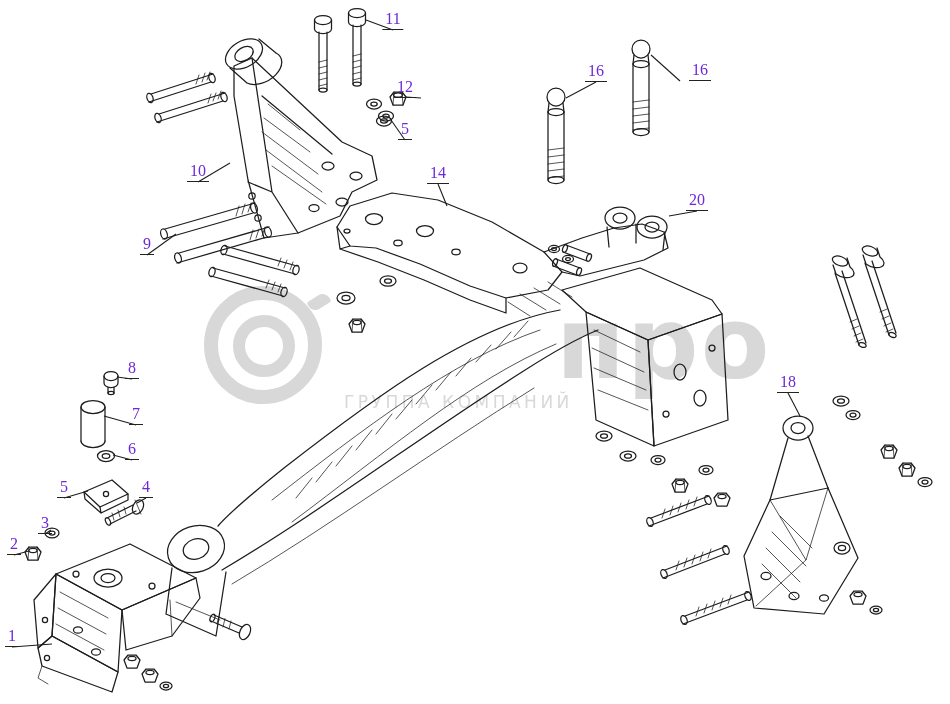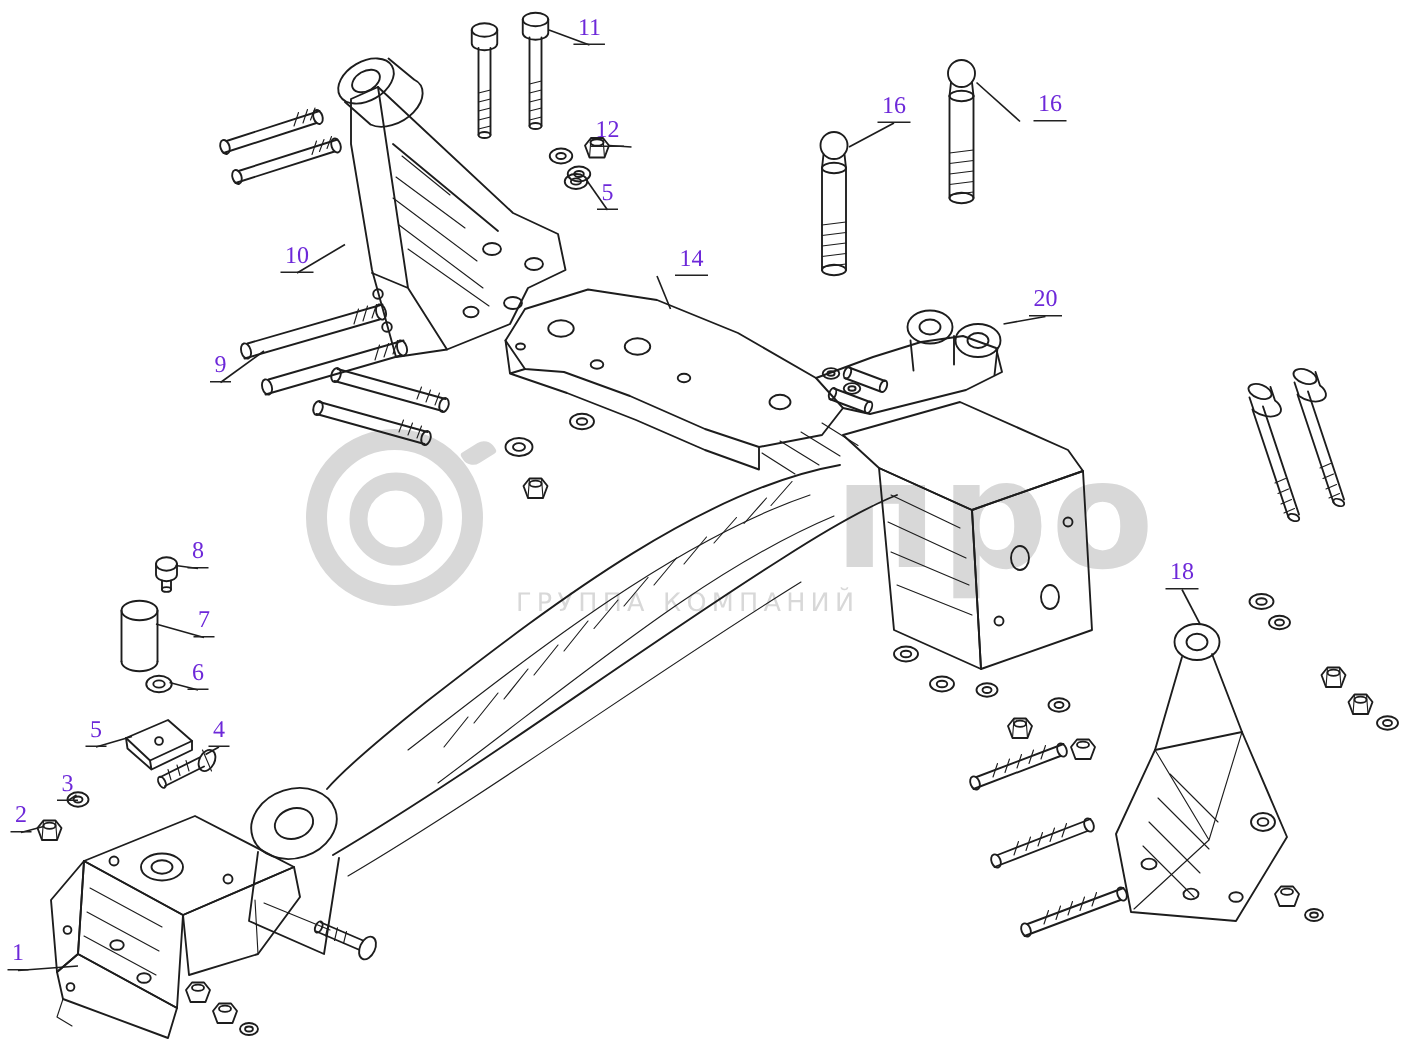--- a/index.html
+++ b/index.html
@@ -360,20 +360,20 @@
       <div class="callout" style="left: 146px; top: 479px;">4</div>
       <div class="callout" style="left: 64px; top: 479px;">5</div>
       <div class="callout" style="left: 132px; top: 441px;">6</div>
       <div class="callout" style="left: 136px; top: 406px;">7</div>
       <div class="callout" style="left: 132px; top: 360px;">8</div>
       <div class="callout" style="left: 147px; top: 236px;">9</div>
       <div class="callout" style="left: 198px; top: 163px;">10</div>
       <div class="callout" style="left: 393px; top: 11px;">11</div>
       <div class="callout" style="left: 405px; top: 79px;">12</div>
       <div class="callout" style="left: 405px; top: 121px;">5</div>
-      <div class="callout" style="left: 438px; top: 165px; margin-left: 23px;">14</div>
+      <div class="callout" style="left: 438px; top: 165px;">14</div>
       <div class="callout" style="left: 596px; top: 63px;">16</div>
       <div class="callout" style="left: 700px; top: 62px;">16</div>
       <div class="callout" style="left: 697px; top: 192px;">20</div>
       <div class="callout" style="left: 788px; top: 374px;">18</div>
     </div>
 
 </div>
 
 </body></html>

